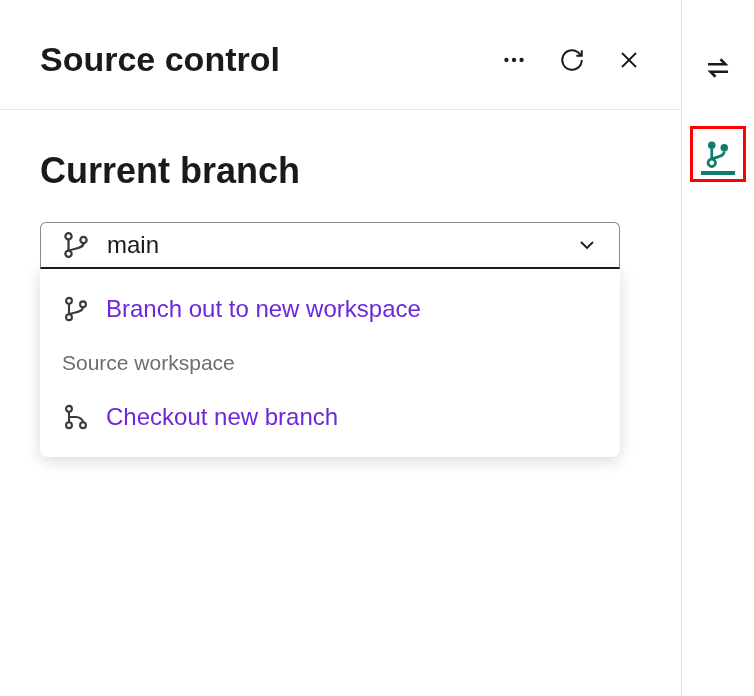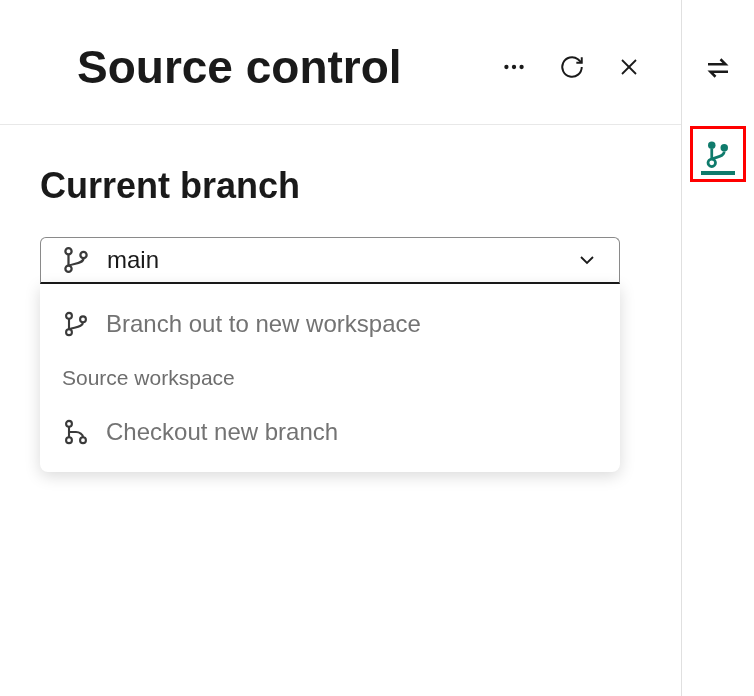--- a/index.html
+++ b/index.html
@@ -20,25 +20,24 @@
       border-right: 1px solid #e0e0e0;
       padding: 0;
     }
     .header {
       display: flex;
       align-items: center;
       padding: 40px 40px 30px 40px;
       border-bottom: 1px solid #e8e8e8;
     }
     .header-title {
-      font-size: 46px;
+      font-size: 34px;
       font-weight: 600;
       color: #1a1a1a;
       flex: 1;
-      margin-left: 37px;
     }
     .header-actions {
       display: flex;
       align-items: center;
       gap: 32px;
     }
     .icon-btn {
       cursor: pointer;
       display: flex;
       align-items: center;
@@ -88,21 +87,21 @@
       font-size: 21px;
       color: #6e6e6e;
       padding: 14px 22px;
     }
     .menu-item {
       display: flex;
       align-items: flex-end;
       padding: 14px 22px;
       cursor: pointer;
       font-size: 24px;
-      color: #737373;
+      color: #6d28d9;
       gap: 16px;
     }
     .right-rail {
       width: 72px;
       display: flex;
       flex-direction: column;
       align-items: center;
       padding-top: 40px;
       gap: 30px;
     }

